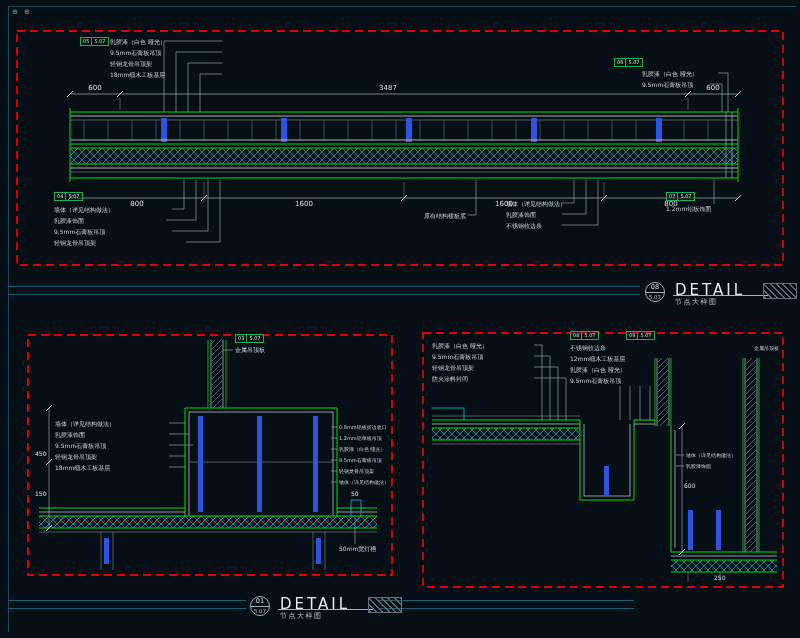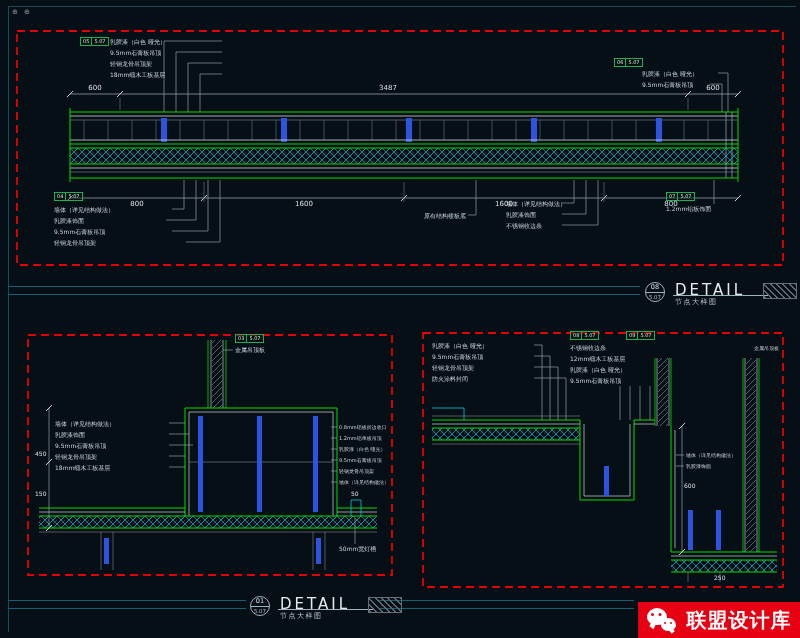--- a/index.html
+++ b/index.html
@@ -352,21 +352,14 @@
     <div class="bubble" style="left:0;top:2px">
       <span class="no">01</span>
       <span class="sh">5.07</span>
     </div>
     <div class="tb-title" style="left:30px;top:1px">DETAIL</div>
     <div class="tb-line" style="left:28px;top:15px;width:96px"></div>
     <div class="tb-sub" style="left:30px;top:17px">节点大样图</div>
     <div class="scalebar" style="left:118px;top:3px"></div>
   </div>
 
-  <div class="brand" style="left:638px;top:602px;width:162px;height:36px">
-    <div class="wechat">
-      <div class="wc-big"></div>
-      <div class="wc-small"></div>
-    </div>
-    <div class="brand-name">联盟设计库</div>
-  </div>
 
 </div>
 
 </body></html>

